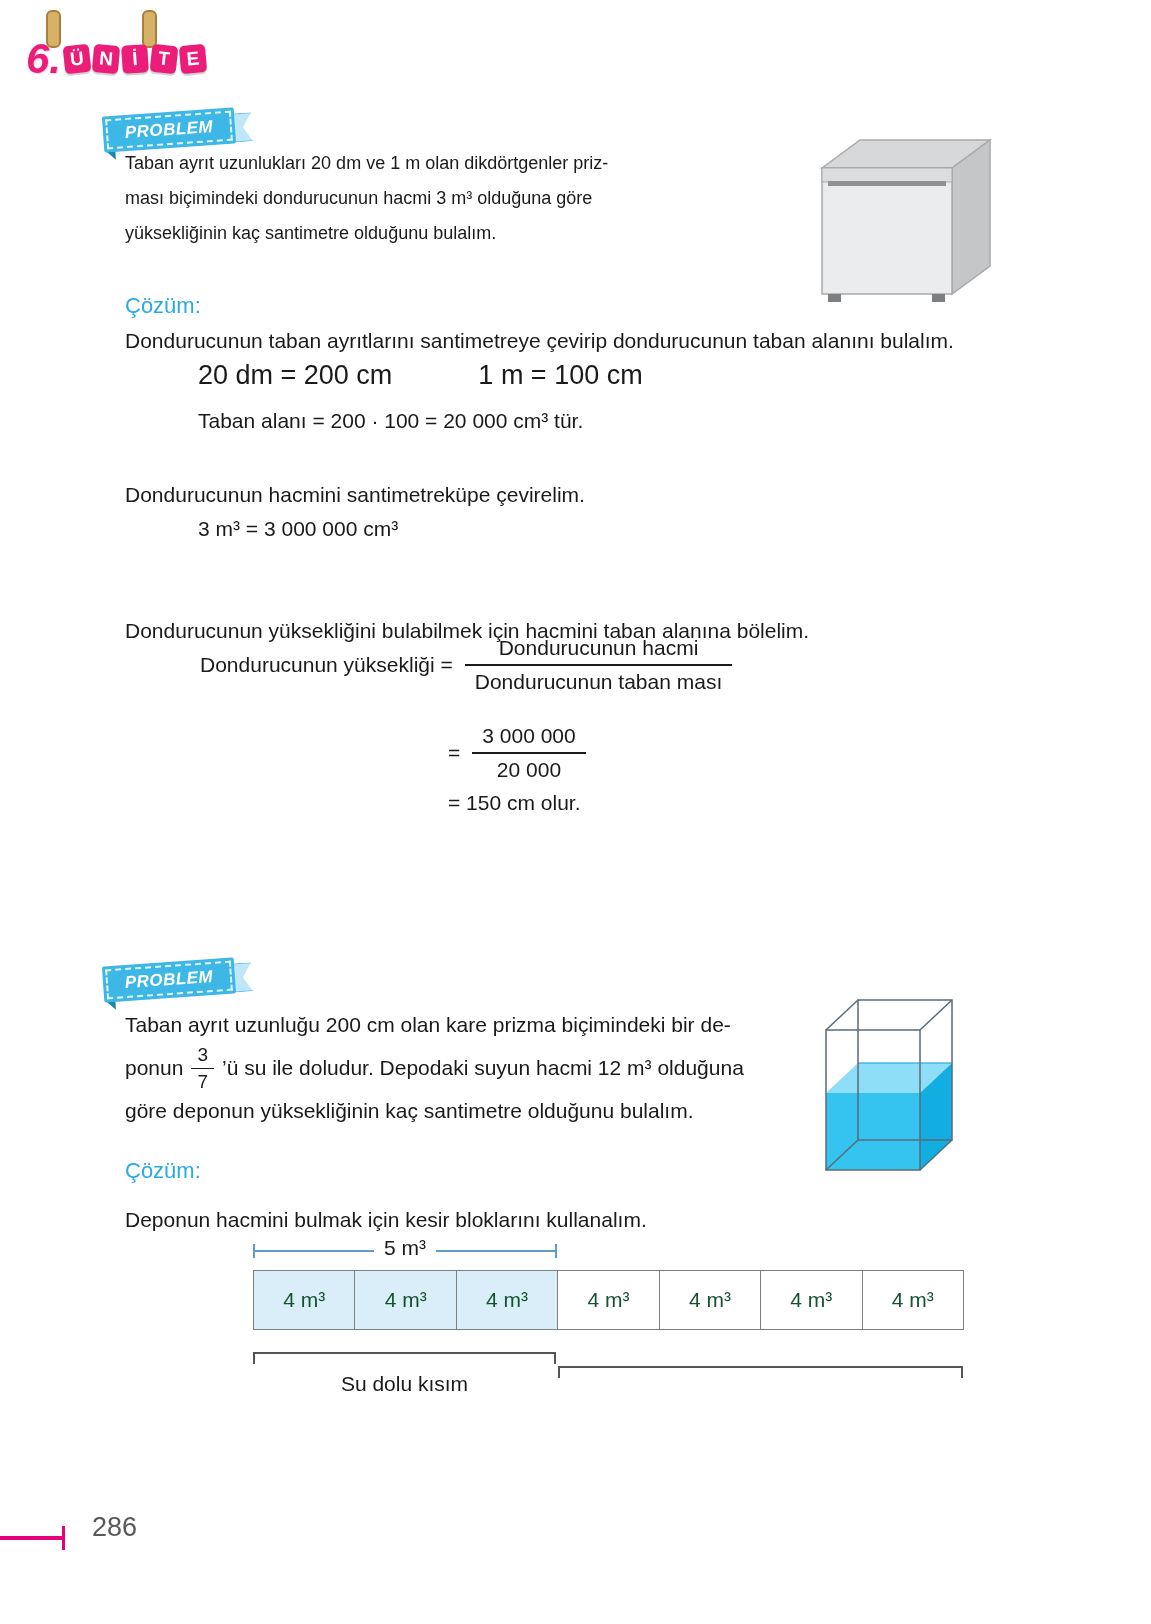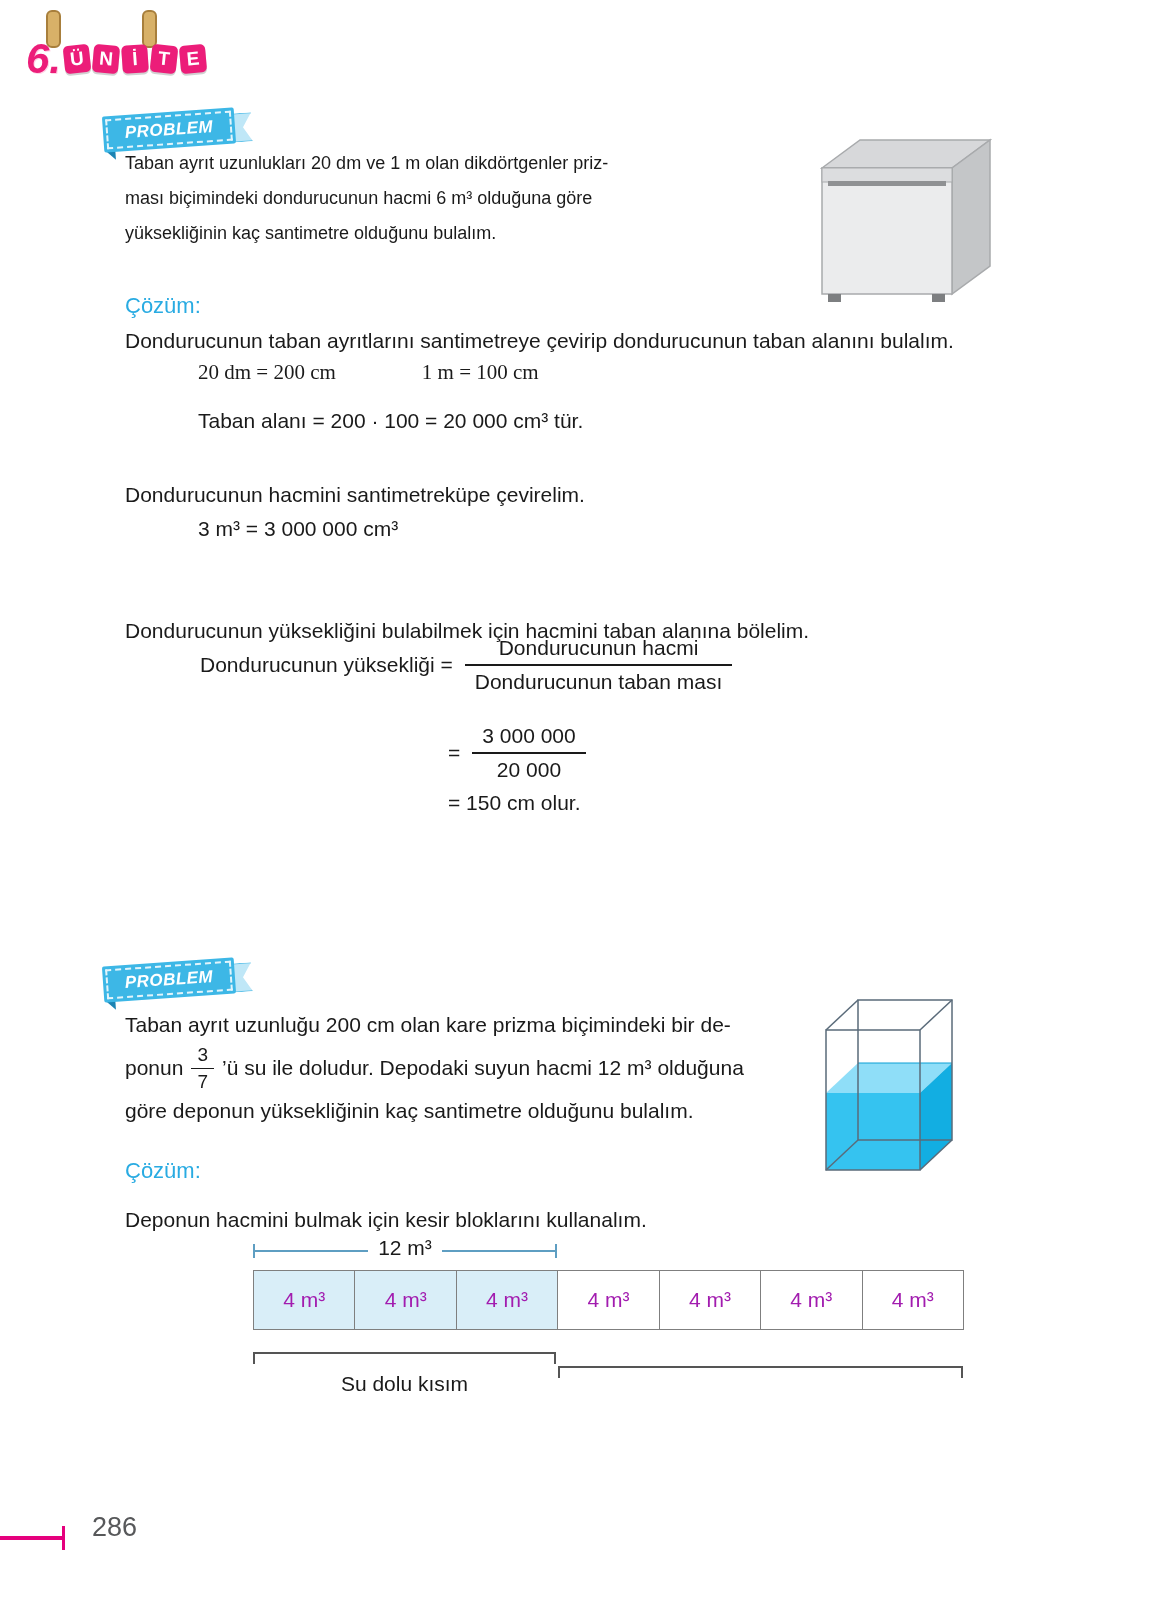--- a/index.html
+++ b/index.html
@@ -48,21 +48,21 @@
   .frac.small .den{padding:2px 6px 0;border-top-width:1.5px;}
   .stline2{display:flex;align-items:center;gap:8px;font-size:21px;height:52px;}
 
   
   .tbracket{display:flex;align-items:center;height:26px;}
   .tline{flex:1;border-top:2px solid #5e9ec2;}
   .ttick{width:2px;height:14px;background:#5e9ec2;}
   .tlabel{font-size:21px;margin:0 10px;transform:translateY(-3px);}
   .cells{display:flex;}
   .cell{flex:1;height:58px;border:1px solid #7f7f7f;margin-left:-1px;display:flex;
-        align-items:center;justify-content:center;font-size:21px;color:#a21caf;background:#fff;}
+        align-items:center;justify-content:center;font-size:21px;color:#14532d;background:#fff;}
   .cell:first-child{margin-left:0;}
   .cell.filled{background:#d9eef8;}
   .bbracket{height:12px;border-top:2px solid #555;position:relative;}
   .bbracket::before,.bbracket::after{content:"";position:absolute;top:-2px;width:2px;height:12px;background:#555;}
   .bbracket::before{left:0;}
   .bbracket::after{right:0;}
   .blabel{text-align:center;font-size:21px;}
 
   
   .page-num{font-size:27px;color:#57585a;}
@@ -86,41 +86,41 @@
   </div>
 
   <div class="ribbon abs" style="left:103px;top:112px;">
     <span class="ribbon-tail"></span>
     <span class="ribbon-fold"></span>
     <span class="ribbon-body">PROBLEM</span>
   </div>
 
   <div class="abs" style="left:125px;top:146px;width:680px;">
     <div class="stmt-bold">Taban ayrıt uzunlukları 20 dm ve 1 m olan dikdörtgenler priz-</div>
-    <div class="stmt-bold">ması biçimindeki dondurucunun hacmi 6 m³ olduğuna göre</div>
+    <div class="stmt-bold">ması biçimindeki dondurucunun hacmi 3 m³ olduğuna göre</div>
     <div class="stmt-bold">yüksekliğinin kaç santimetre olduğunu bulalım.</div>
   </div>
 
   <div class="abs" style="left:808px;top:128px;">
     <svg width="190" height="178" viewBox="0 0 190 178">
       <polygon points="14,40 52,12 182,12 144,40" fill="#d7d8da" stroke="#a8aaac" stroke-width="1.5"></polygon>
       <polygon points="144,40 182,12 182,138 144,166" fill="#c4c6c8" stroke="#a8aaac" stroke-width="1.5"></polygon>
       <rect x="14" y="40" width="130" height="126" fill="#ebeced" stroke="#a8aaac" stroke-width="1.5"></rect>
       <rect x="14" y="40" width="130" height="14" fill="#dcdddf" stroke="#a8aaac" stroke-width="1"></rect>
       <rect x="20" y="53" width="118" height="5" fill="#8f9193"></rect>
       <rect x="20" y="166" width="13" height="8" fill="#7d7f81"></rect>
       <rect x="124" y="166" width="13" height="8" fill="#7d7f81"></rect>
     </svg>
   </div>
 
   <div class="cyan-label abs" style="left:125px;top:293px;">Çözüm:</div>
 
   <div class="body-text abs" style="left:125px;top:326px;width:920px;">Dondurucunun taban ayrıtlarını santimetreye çevirip dondurucunun taban alanını bulalım.</div>
 
-  <div class="abs" style="left:198px;top:360px;display:flex;gap:86px;font-size:21px;font-family:Liberation Serif, serif;">
+  <div class="abs" style="left:198px;top:360px;display:flex;gap:86px;font-size:27px;">
     <span>20 dm = 200 cm</span>
     <span>1 m = 100 cm</span>
   </div>
 
   <div class="body-text abs" style="left:198px;top:406px;">Taban alanı = 200 · 100 = 20 000 cm³ tür.</div>
 
   <div class="body-text abs" style="left:125px;top:480px;">Dondurucunun hacmini santimetreküpe çevirelim.</div>
 
   <div class="body-text abs" style="left:198px;top:514px;">3 m³ = 3 000 000 cm³</div>
 
@@ -180,21 +180,21 @@
     </svg>
   </div>
 
   <div class="cyan-label abs" style="left:125px;top:1158px;">Çözüm:</div>
 
   <div class="body-text abs" style="left:125px;top:1205px;">Deponun hacmini bulmak için kesir bloklarını kullanalım.</div>
 
   <div class="tbracket abs" style="left:253px;top:1238px;width:304px;">
     <span class="ttick"></span>
     <span class="tline"></span>
-    <span class="tlabel">12 m³</span>
+    <span class="tlabel">5 m³</span>
     <span class="tline"></span>
     <span class="ttick"></span>
   </div>
 
   <div class="cells abs" style="left:253px;top:1270px;width:711px;">
     <div class="cell filled">
         <span>4 m³</span>
       </div>
     <div class="cell filled">
         <span>4 m³</span>

